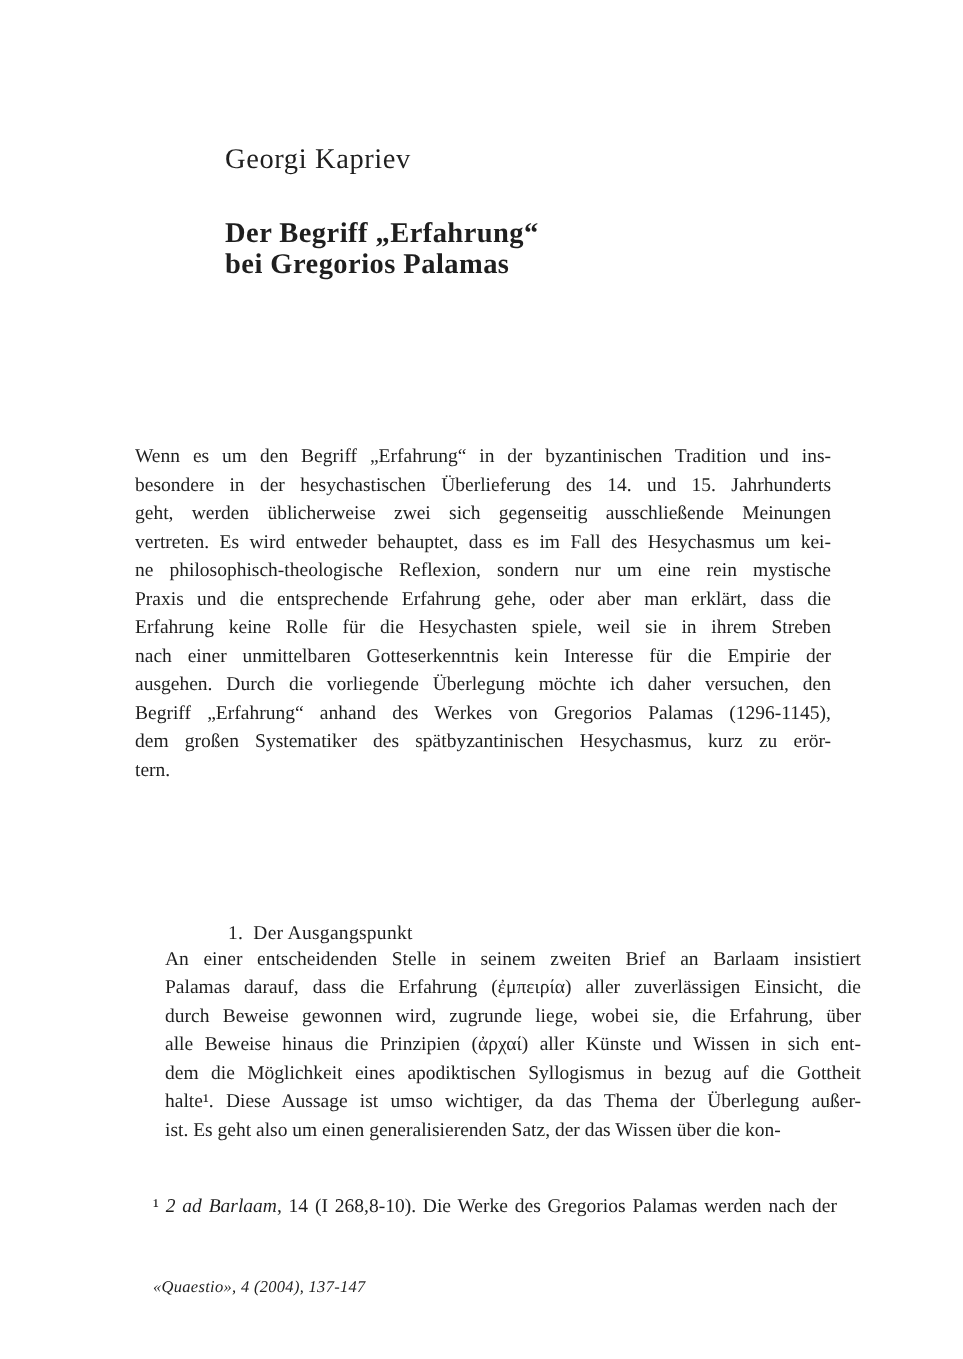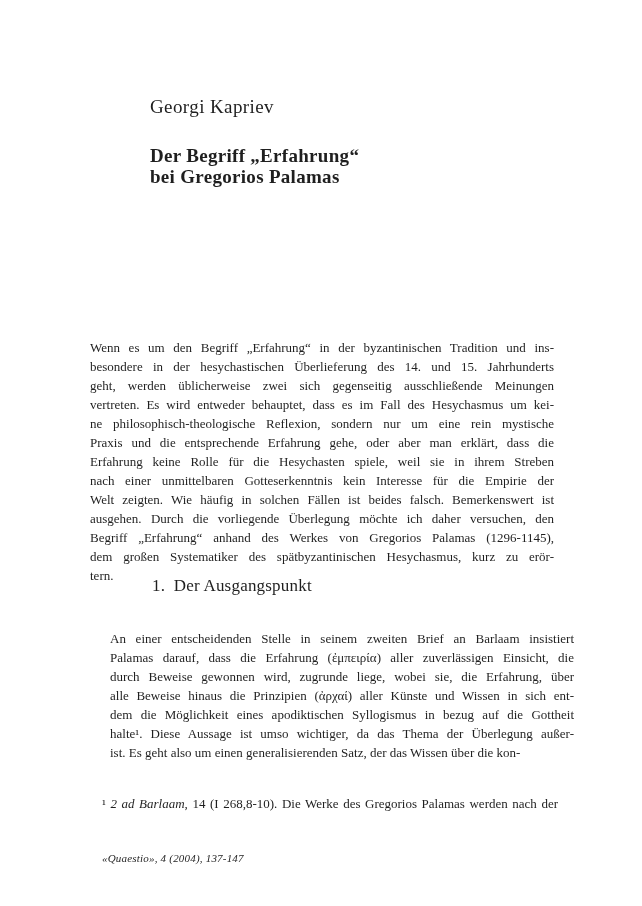--- a/index.html
+++ b/index.html
@@ -24,30 +24,30 @@
   .title{
     position:absolute;left:150px;top:145px;
     font-size:19px;line-height:21px;
     font-weight:bold;
     letter-spacing:0.3px;
   }
   .body-text{
     position:absolute;left:90px;width:464px;
     font-size:13px;line-height:19px;
   }
-  .para1{top:294px;margin-top:44px;}
+  .para1{top:294px;}
   .para2{top:629px;margin-left:20px;}
   .body-text .line{
     height:19px;overflow:hidden;
     text-align:justify;text-align-last:justify;
   }
   .body-text .line.last{text-align-last:left;}
   .section-heading{
-    position:absolute;left:152px;top:576px;
-    font-size:17px;line-height:19px;
+    position:absolute;left:152px;top:612px;
+    font-size:13px;line-height:19px;
     letter-spacing:0.2px;
   }
   .footnote{
     position:absolute;left:90px;top:797px;width:468px;
     font-size:13px;line-height:13.5px;
   }
   .footnote .line{
     height:13.5px;overflow:hidden;
     text-align:justify;text-align-last:justify;
   }
@@ -77,21 +77,20 @@
 
   <div class="body-text para1">
       <div class="line">Wenn es um den Begriff „Erfahrung“ in der byzantinischen Tradition und ins-</div>
       <div class="line">besondere in der hesychastischen Überlieferung des 14. und 15. Jahrhunderts</div>
       <div class="line">geht, werden üblicherweise zwei sich gegenseitig ausschließende Meinungen</div>
       <div class="line">vertreten. Es wird entweder behauptet, dass es im Fall des Hesychasmus um kei-</div>
       <div class="line">ne philosophisch-theologische Reflexion, sondern nur um eine rein mystische</div>
       <div class="line">Praxis und die entsprechende Erfahrung gehe, oder aber man erklärt, dass die</div>
       <div class="line">Erfahrung keine Rolle für die Hesychasten spiele, weil sie in ihrem Streben</div>
       <div class="line">nach einer unmittelbaren Gotteserkenntnis kein Interesse für die Empirie der</div>
-      <div class="line">Welt zeigten. Wie häufig in solchen Fällen ist beides falsch. Bemerkenswert ist</div>
       <div class="line">ausgehen. Durch die vorliegende Überlegung möchte ich daher versuchen, den</div>
       <div class="line">Begriff „Erfahrung“ anhand des Werkes von Gregorios Palamas (1296-1145),</div>
       <div class="line">dem großen Systematiker des spätbyzantinischen Hesychasmus, kurz zu erör-</div>
       <div class="line last">tern.</div>
     </div>
 
   <div class="section-heading">1. Der Ausgangspunkt</div>
 
   <div class="body-text para2">
       <div class="line">An einer entscheidenden Stelle in seinem zweiten Brief an Barlaam insistiert</div>

